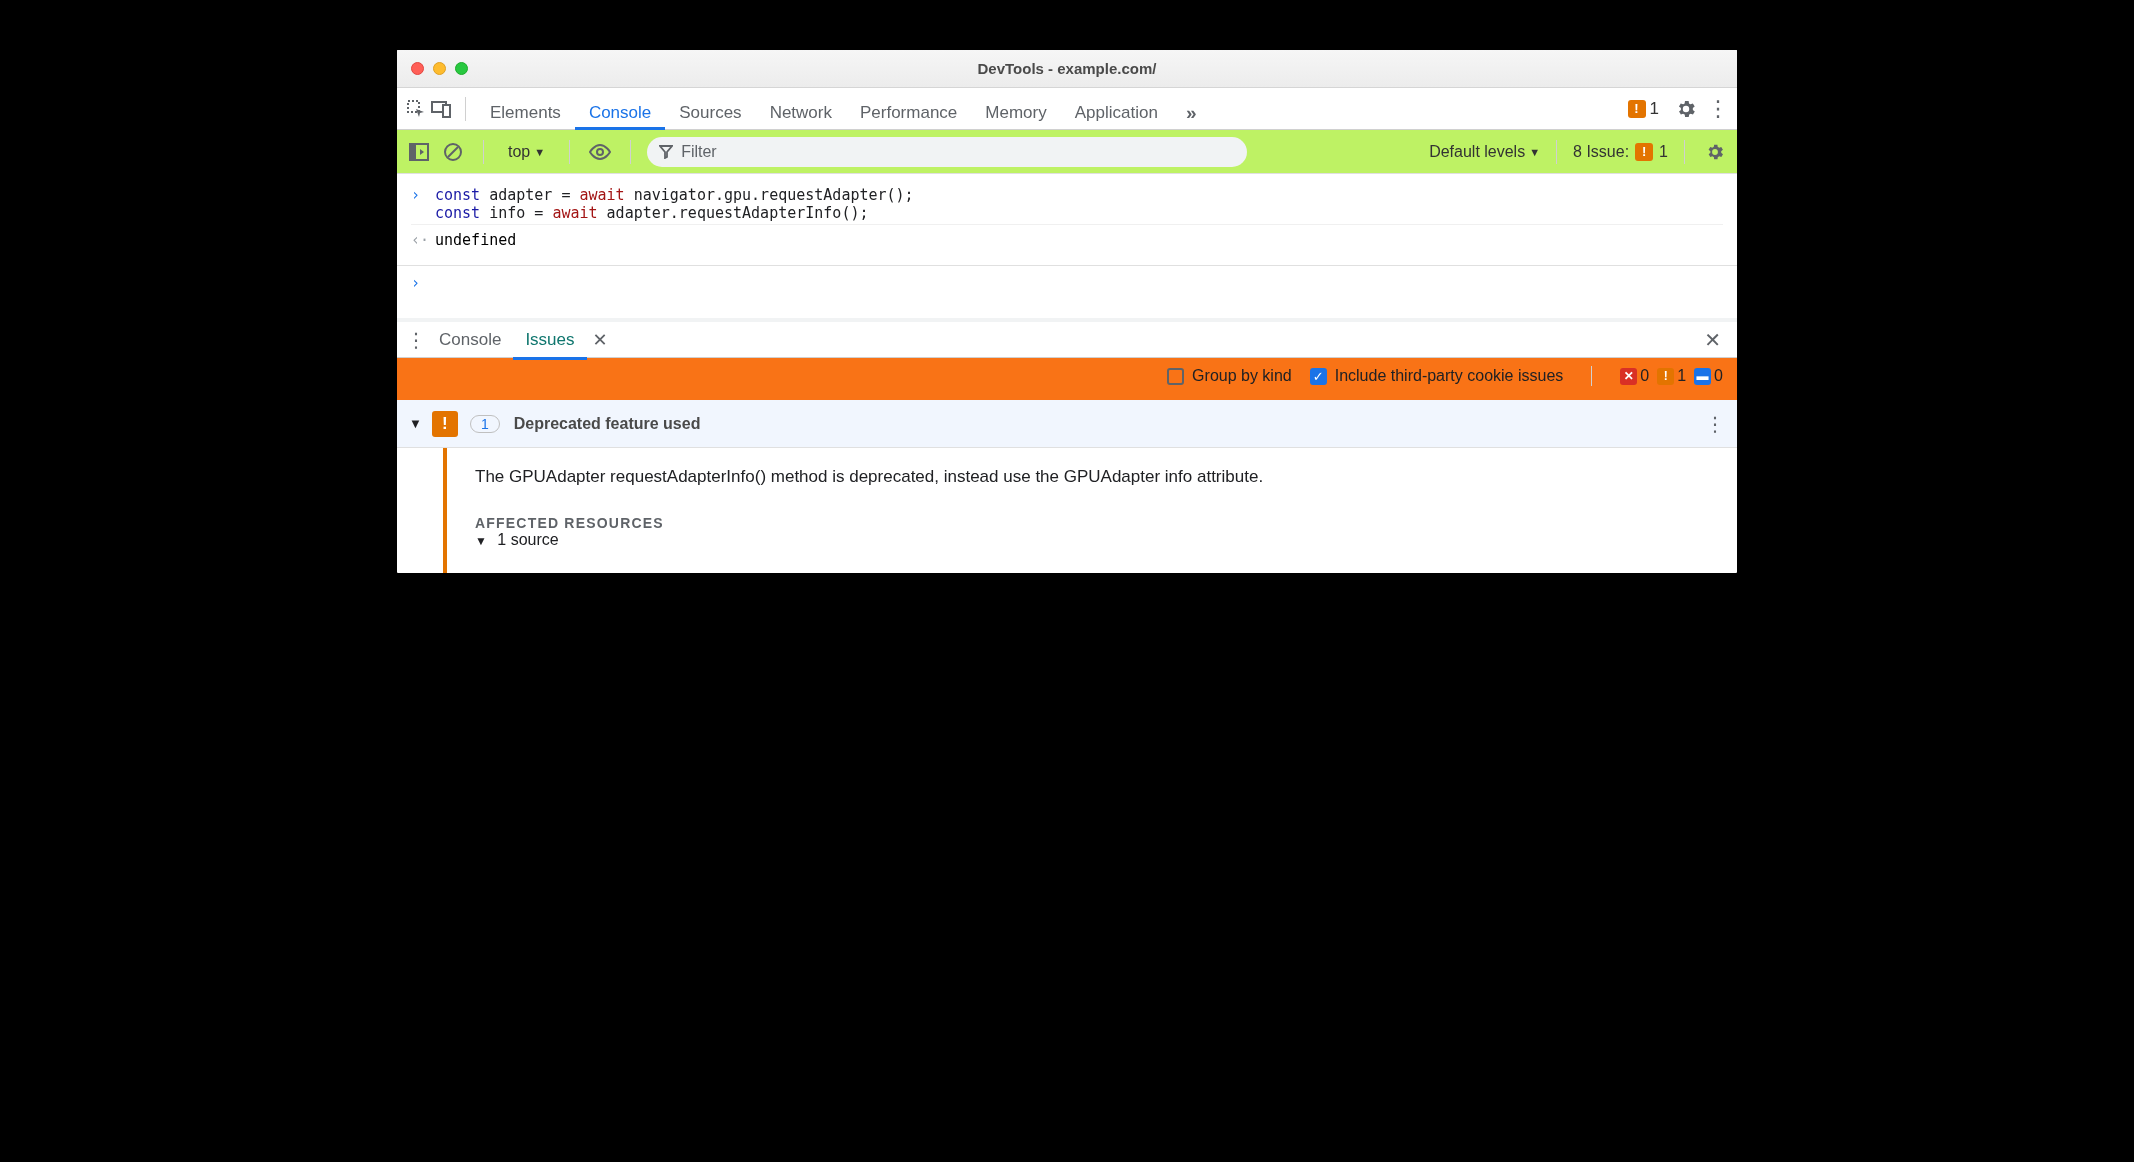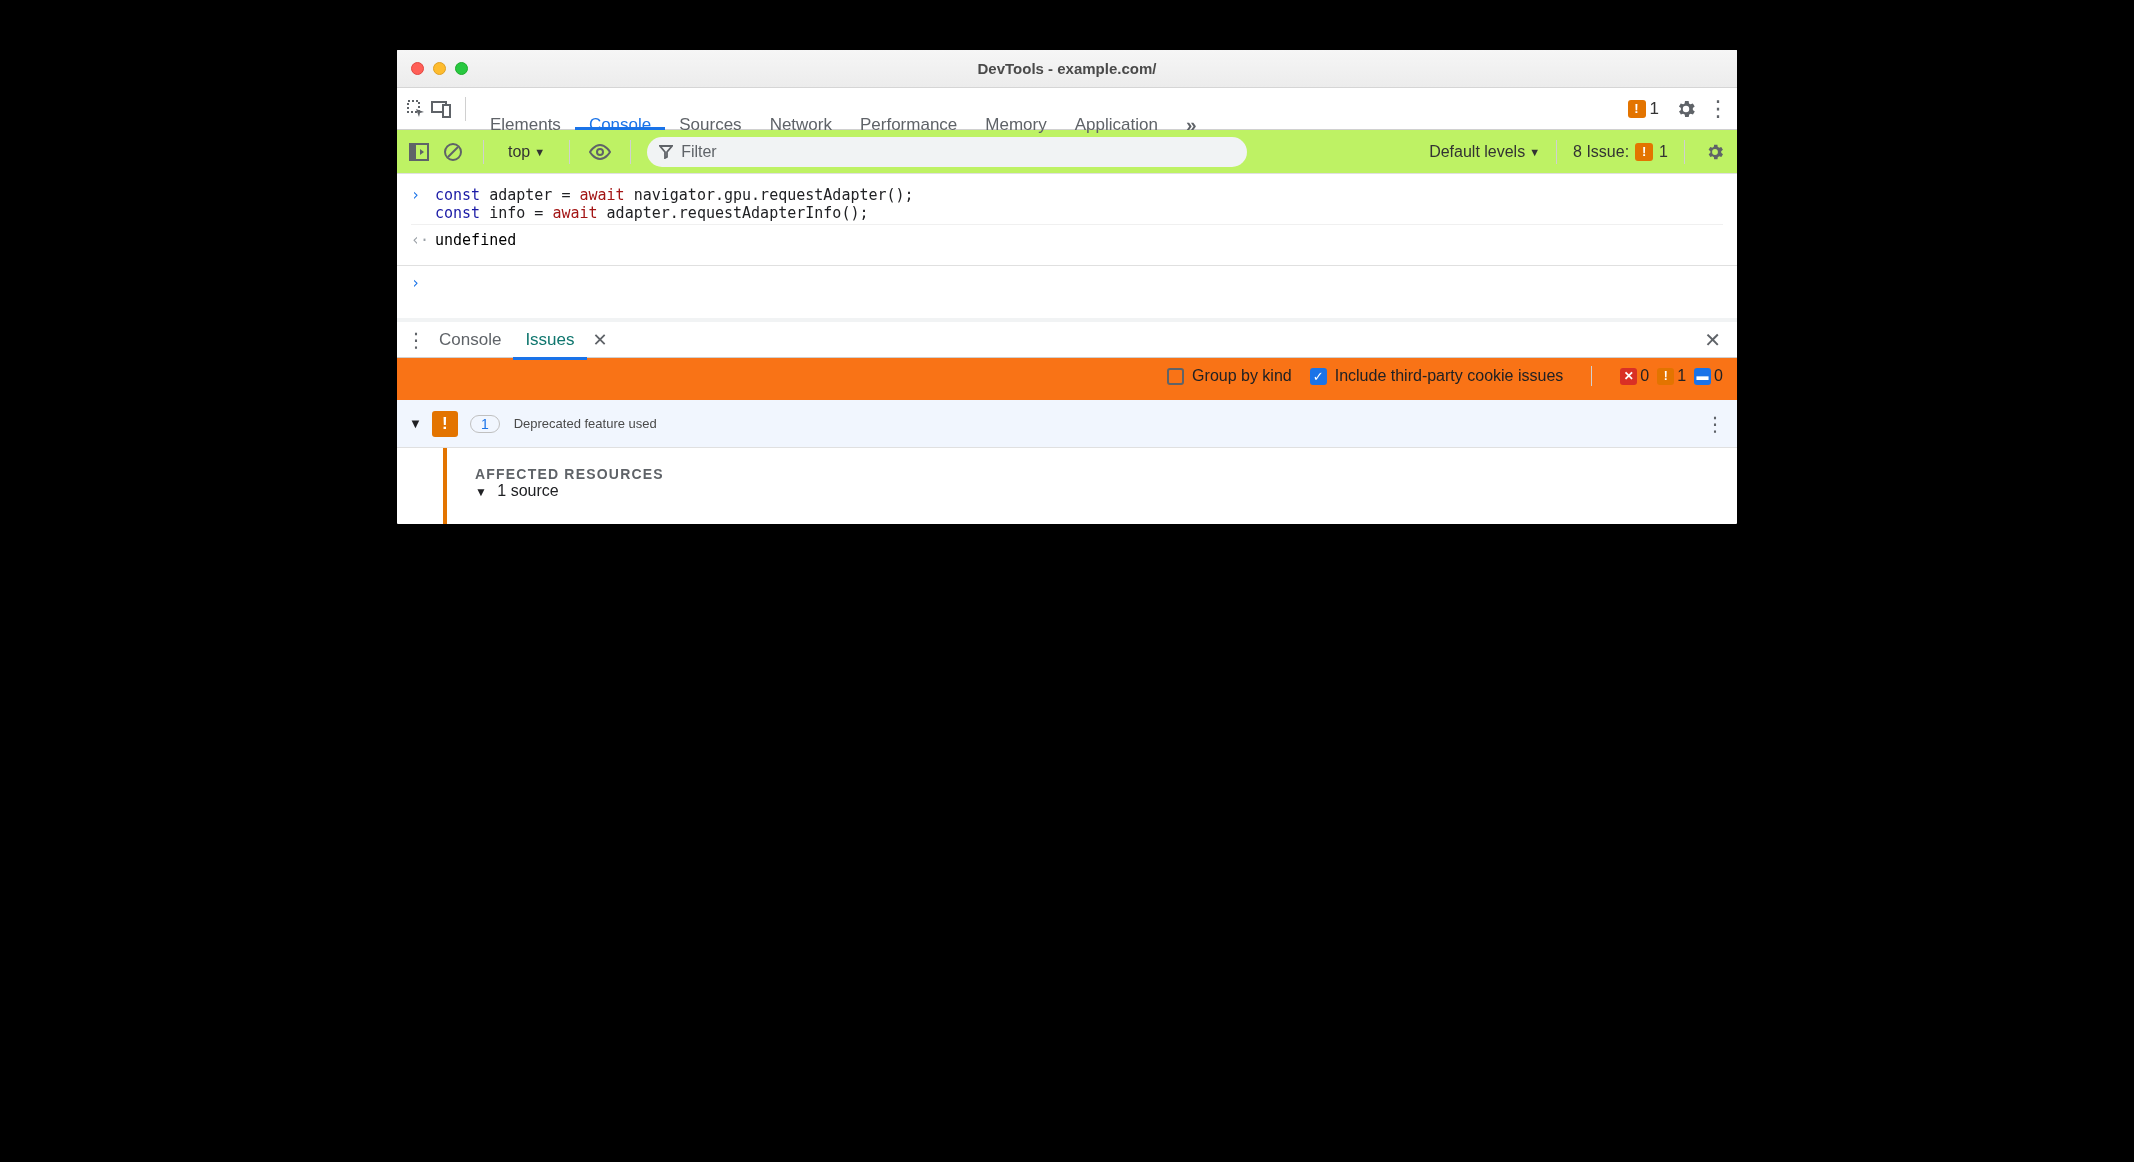--- a/index.html
+++ b/index.html
@@ -50,21 +50,21 @@
     height: 42px;
     display:flex; align-items:center;
     border-bottom:1px solid #d0d0d0;
     background:#fff;
     padding: 0 6px;
   }
   .ic { width:26px; text-align:center; color:#333; }
   .ic svg { display:block; margin:auto; }
   .divider { width:1px; height:24px; background:#d0d0d0; margin: 0 10px;}
   .tab {
-    padding: 16px 14px;
+    padding: 4px 14px;
     font-size:17px;
     color:#5f6368;
     height:42px; line-height:42px;
     cursor:pointer;
   }
   .tab.active { color:#1a73e8; border-bottom:3px solid #1a73e8; font-weight:500;}
   .spacer { flex:1; }
   .warn-badge {
     display:flex; align-items:center;
     font-size:17px; color:#333; gap:4px; margin-right:8px;
@@ -156,21 +156,21 @@
   }
   .issue-head .caret { font-size:13px; color:#202124; margin-right:10px;}
   .issue-head .bigsq {
     width:26px;height:26px;background:#e37400;border-radius:3px;
     display:flex;align-items:center;justify-content:center;color:#fff;font-size:17px;font-weight:bold;
     margin-right:12px;
   }
   .issue-head .count-pill {
     border:1px solid #c0c0c0; border-radius:10px; padding:0 10px; font-size:14px; color:#1a73e8; margin-right:14px;
   }
-  .issue-head .title { position:static; text-align:left; font-weight:400; font-size:13px;}
+  .issue-head .title { position:static; text-align:left; font-weight:700; font-size:16px;}
   .issue-head .spacer{flex:1;}
   
   .issue-body {
     display:flex;
   }
   .issue-body .bar { width:4px; background:#e37400; margin-left:46px;}
   .issue-body .content { padding:18px 20px 24px 28px; font-size:17px; color:#202124;}
   .issue-body .content .desc { margin-bottom:26px; line-height:1.35;}
   .issue-body .content .section-label {
     font-size:14px; letter-spacing:1.2px; color:#5f6368; font-weight:600; 
@@ -331,20 +331,21 @@
     <span class="bigsq">!</span>
     <span class="count-pill">1</span>
     <span class="title">Deprecated feature used</span>
     <span class="spacer"></span>
     <span style="color:#5f6368;font-size:20px;">⋮</span>
   </div>
 
   <div class="issue-body">
     <div class="bar"></div>
     <div class="content">
+      <div class="desc">The GPUAdapter requestAdapterInfo() method is deprecated, instead use the GPUAdapter info attribute.</div>
       <div class="section-label">AFFECTED RESOURCES</div>
       <div class="srcrow">
         <span class="caret">▼</span>
         <span>1 source</span>
       </div>
     </div>
   </div>
 
 </div>
 

